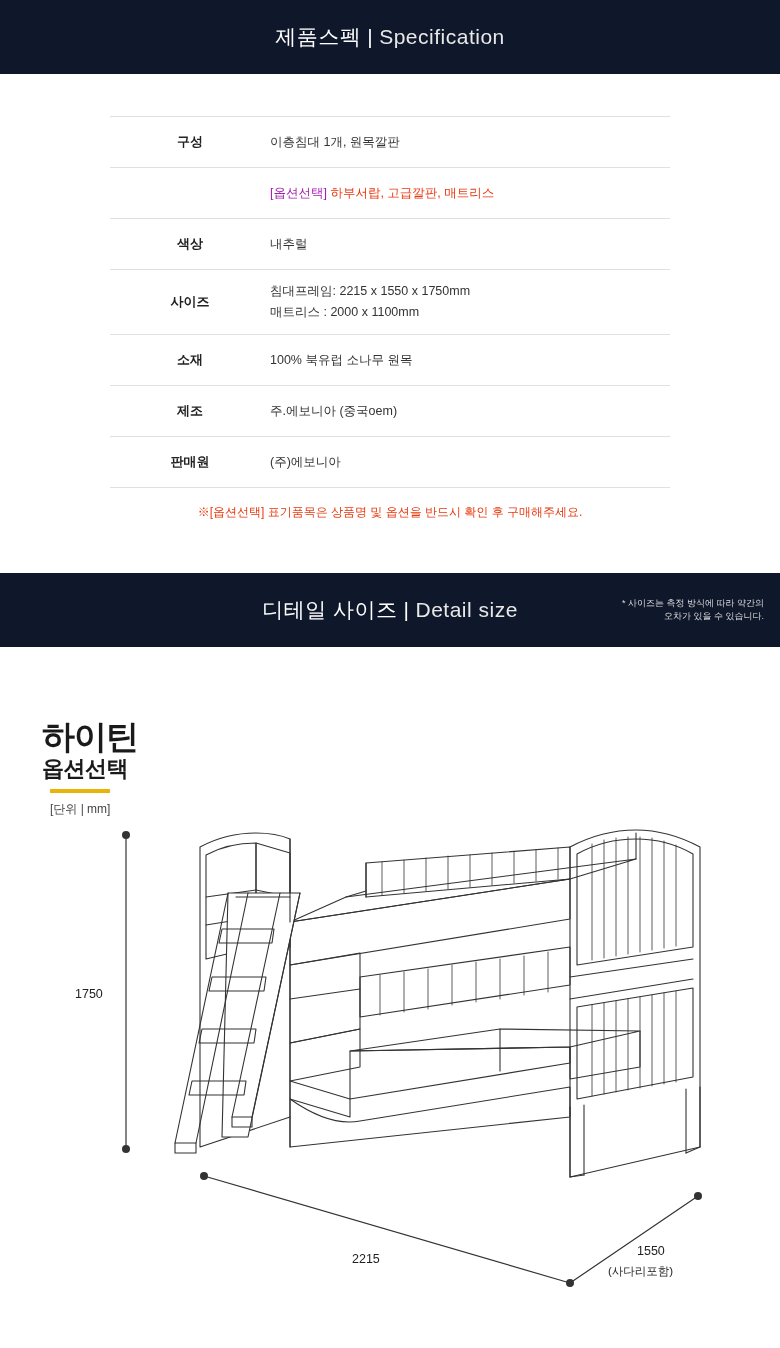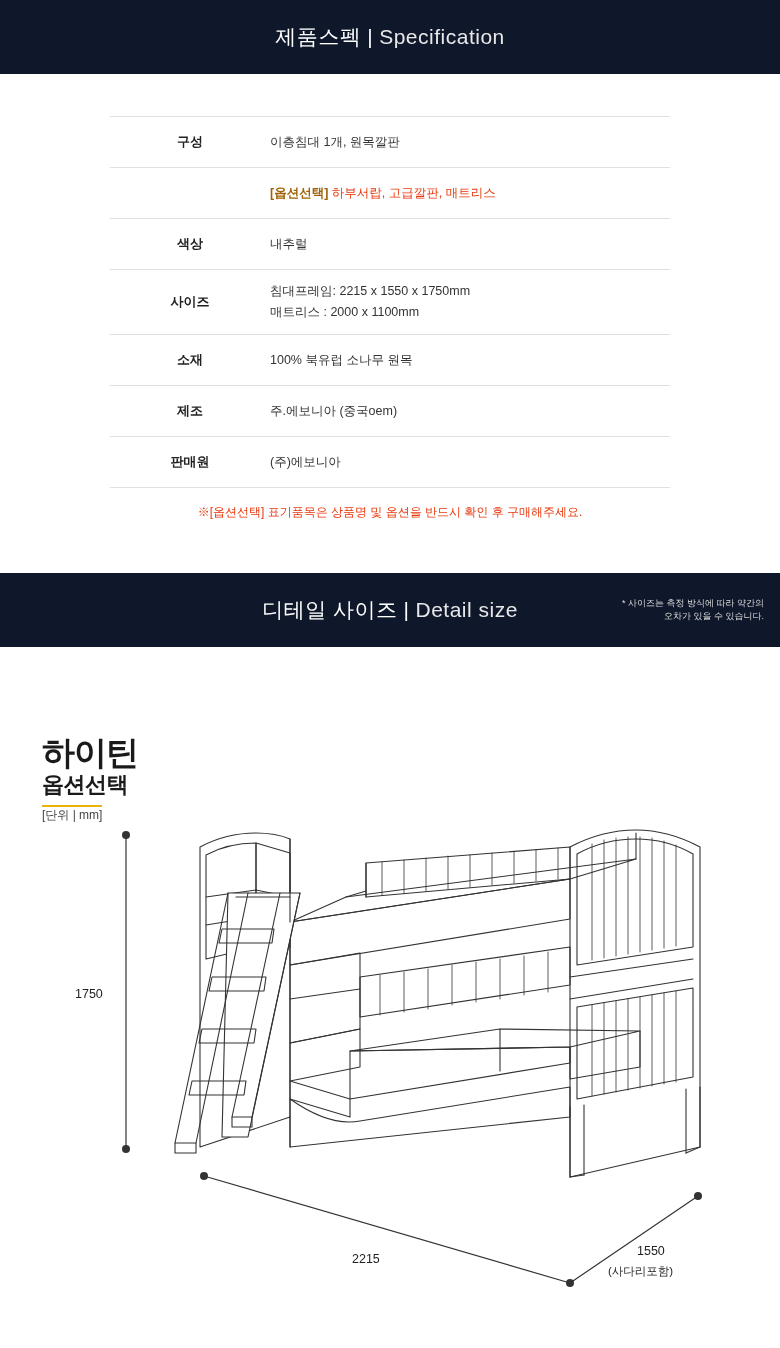--- a/index.html
+++ b/index.html
@@ -90,22 +90,22 @@
     padding-left: 14px;
     font-size: 12.5px;
     color: #333;
     line-height: 21px;
     height: 50px;
   }
   td.value.tall {
     height: 64px;
   }
   .opt-tag {
-    color: #a16207;
-    font-weight: bold;
+    color: #a21caf;
+    font-weight: normal;
   }
   .opt-text {
     color: #e8380d;
   }
   .spec-footnote {
     width: 560px;
     margin: 16px auto 0 auto;
     text-align: center;
     font-size: 12px;
     color: #e8380d;
@@ -114,43 +114,44 @@
   
   .detail {
     position: relative;
     width: 780px;
     height: 682px;
     background: #ffffff;
   }
   .brand {
     position: absolute;
     left: 42px;
-    top: 88px;
+    top: 72px;
   }
   .brand .line1 {
     font-size: 33px;
     font-weight: bold;
     letter-spacing: -1px;
     color: #1a1a1a;
     line-height: 36px;
   }
   .brand .line2 {
     font-size: 22px;
     font-weight: bold;
     letter-spacing: -0.5px;
     color: #1a1a1a;
     line-height: 28px;
   }
   .brand .unit {
     margin-top: 6px;
     font-size: 12px;
     color: #444;
-    border-top: 2px solid #eab308;
-    padding-top: 0;
+    border-top: 4px solid #eab308;
+    padding-top: 8px;
     display: inline-block;
+    margin-left: 8px;
   }
 
   .dim-label {
     position: absolute;
     font-size: 12.5px;
     color: #222;
   }
 
   svg.draw {
     position: absolute;

